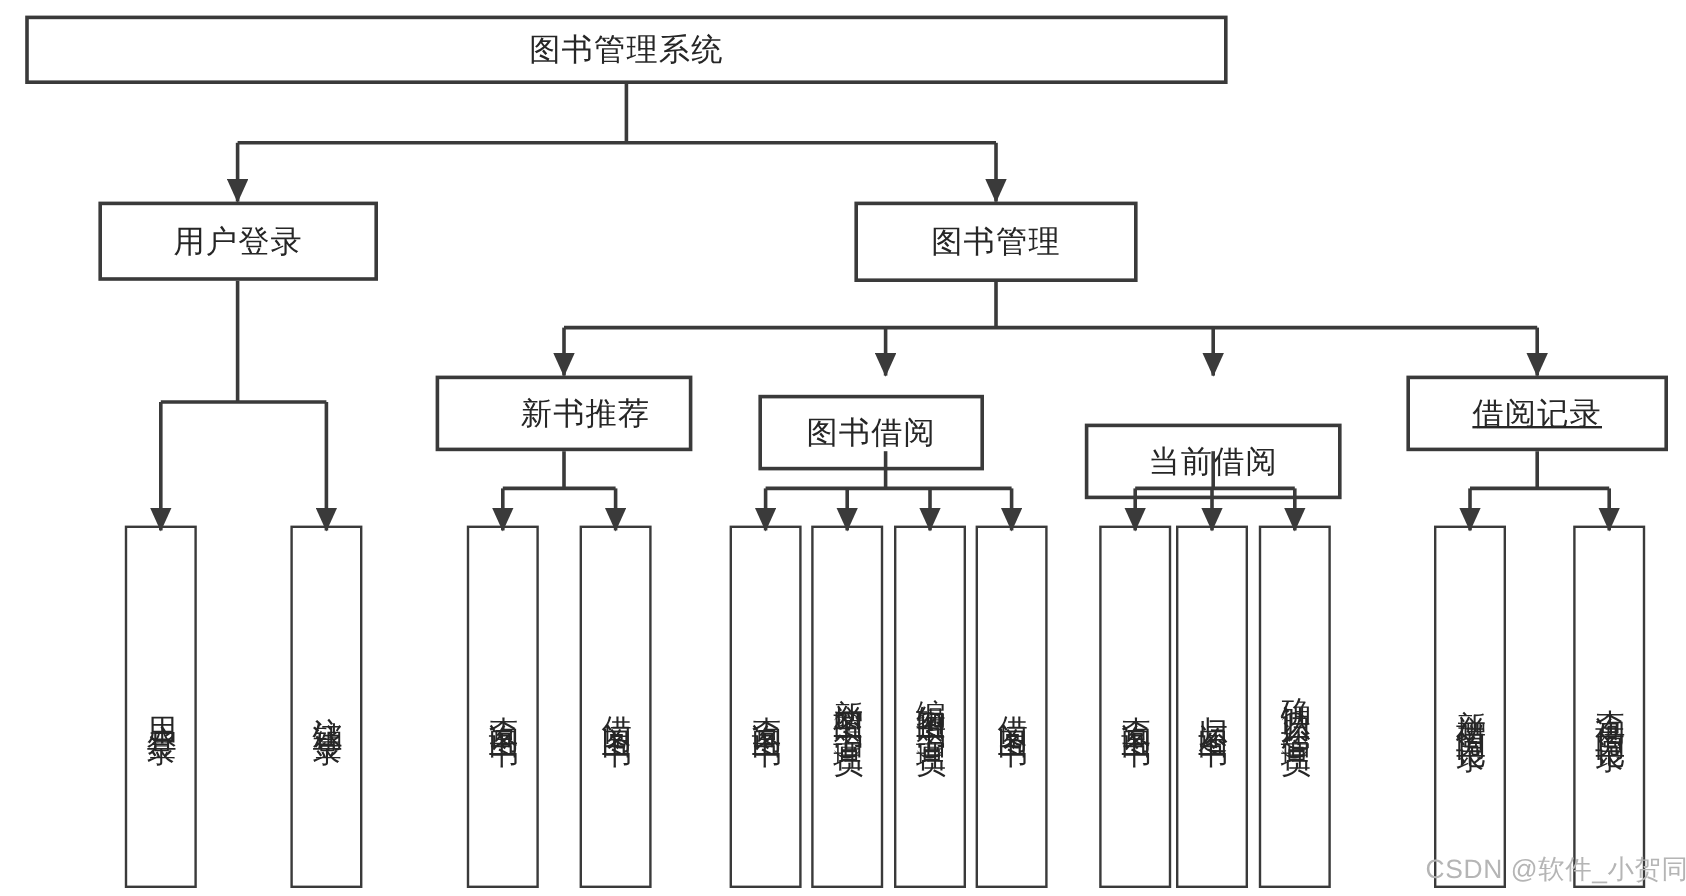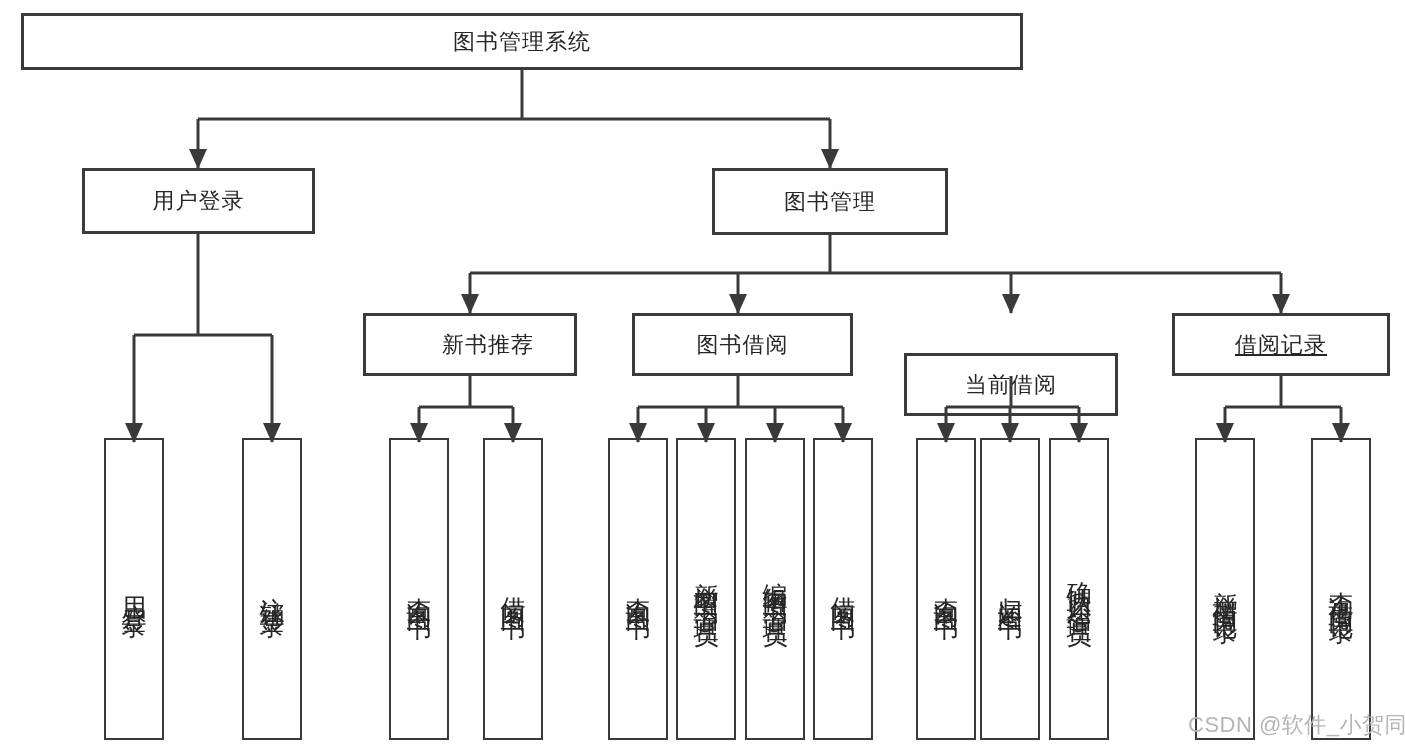--- a/index.html
+++ b/index.html
@@ -3,28 +3,28 @@
 <meta charset="utf-8">
 <style>
   html,body{margin:0;padding:0;background:#ffffff;}
   #stage{
     position:relative;width:1405px;height:747px;background:#ffffff;overflow:hidden;
     font-family:"Liberation Sans","DejaVu Sans",sans-serif;color:#262626;
   }
   .node{
     position:absolute;background:#ffffff;border:3px solid #3a3a3a;box-sizing:border-box;
     display:flex;align-items:center;justify-content:center;
-    font-size:22px;letter-spacing:1px;white-space:nowrap;z-index:1;
+    font-size:26px;letter-spacing:1px;white-space:nowrap;z-index:1;
   }
   .root{left:21px;top:13px;width:1002px;height:57px;}
   .lvl2a{left:82px;top:168px;width:233px;height:66px;}
   .lvl2b{left:712px;top:168px;width:236px;height:67px;}
   .lvl3{top:313px;height:63px;}
   .l3a{left:363px;width:214px;padding-left:36px;}
-  .l3b{left:632px;width:221px;}
+  .l3b{left:632px;width:188px;margin-top:16px;}
   .l3c{left:904px;width:214px;margin-top:40px;}
   .l3d{left:1172px;width:218px;text-decoration:underline;}
   .leaf{
     position:absolute;top:438px;height:302px;width:60px;
     background:#ffffff;border:2.5px solid #3a3a3a;box-sizing:border-box;
     display:flex;align-items:center;justify-content:center;z-index:1;
   }
   .vlabel{
     writing-mode:vertical-rl;text-orientation:mixed;
     font-size:25px;letter-spacing:6px;line-height:1.15;white-space:nowrap;

